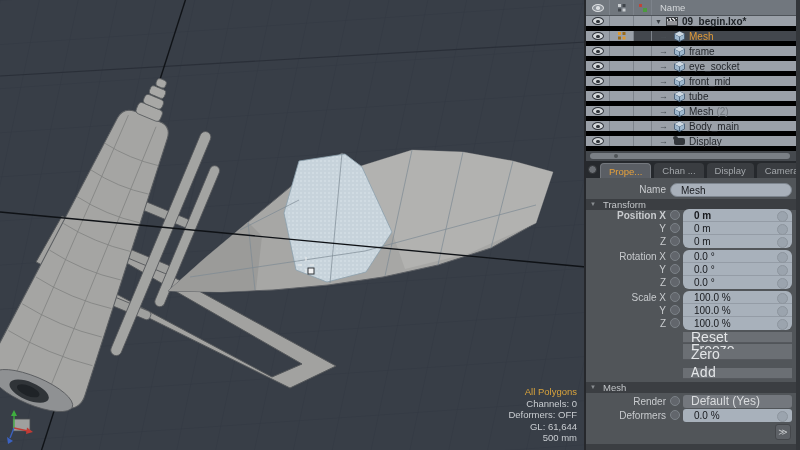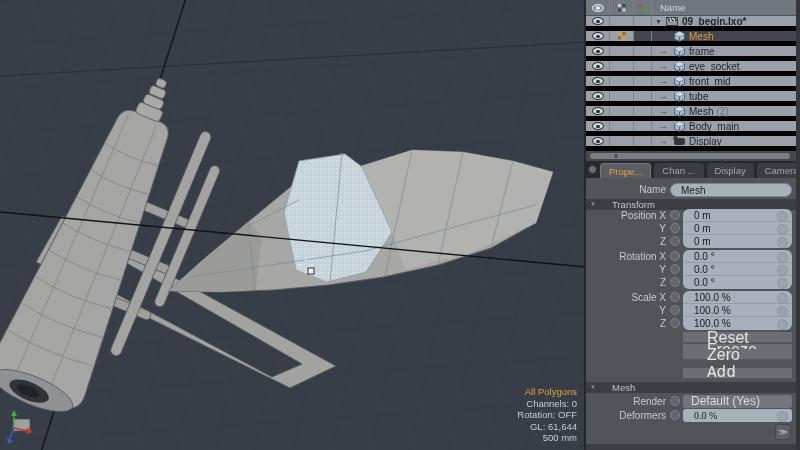--- a/index.html
+++ b/index.html
@@ -82,24 +82,24 @@
             color:#17191d; line-height:13px; padding-left:11px; }
   .pfield::after { content:''; position:absolute; right:4px; top:1.5px; width:9px; height:9px;
                    border-radius:50%; border:1px solid #8d959e; background:#9ba4ae; }
   .grp-top { border-radius:6px 6px 0 0; border-bottom:1px solid #949ca6; }
   .grp-mid { border-bottom:1px solid #949ca6; }
   .grp-bot { border-radius:0 0 6px 6px; }
   .prow { position:absolute; left:0; right:0; height:13px; }
   .name-field { position:absolute; left:84px; right:4px; height:14px; background:#a8b0ba; border-radius:7px;
                 border:1px solid #7d858e; font-size:10px; color:#17191d; line-height:13px; padding-left:10px; }
   .sechead { position:absolute; left:0; width:210px; height:11px; background:#3b3e42; color:#c3c6c9;
-             font-size:9.5px; line-height:11px; padding-left:26px; }
+             font-size:9.5px; line-height:11px; padding-left:17px; }
   .sechead .tri2 { position:absolute; left:4px; top:0; font-size:6px; color:#8a8e92; line-height:11px; }
   .abtn { position:absolute; left:97px; right:4px; height:11px; background:#6b6f74; color:#e3e5e7;
-          font-size:16px; line-height:11px; padding-left:24px; border-bottom:1px solid #55585d; }
+          font-size:14px; line-height:11px; padding-left:8px; border-bottom:1px solid #55585d; }
   .ppopup { position:absolute; left:97px; right:4px; height:13px; background:#73777d; border-radius:3px;
             color:#dadcde; font-size:12px; line-height:13px; padding-left:8px; }
   .more-btn { position:absolute; right:5px; top:246px; width:16px; height:16px; background:#5d6166;
               border:1px solid #44474b; border-radius:3px; color:#c6c9cc; text-align:center;
               line-height:14px; font-size:9px; }
   .bottom-strip { position:absolute; left:0; top:444px; width:210px; height:6px; background:#3b3e42; }
 </style>
 </head>
 <body>
 
@@ -191,21 +191,21 @@
         <line x1="14" y1="428" x2="28" y2="431" stroke="#c23b35" stroke-width="1.3"></line>
         <path d="M33,432 L27,427.5 L26,434 Z" fill="#c23b35"></path>
         <line x1="14" y1="428" x2="10" y2="438" stroke="#3b62c2" stroke-width="1.3"></line>
         <path d="M8,444 L7,437 L13,441 Z" fill="#3b62c2"></path>
       </g>
     </svg>
 
     <div class="vp-stats">
       <div class="mode">All Polygons</div>
       <div>Channels: 0</div>
-      <div>Rotation: OFF</div>
+      <div>Deformers: OFF</div>
       <div>GL: 61,644</div>
       <div>500 mm</div>
     </div>
   </div>
 
   <div class="vsplit"></div>
 
   <div class="panel">
 
     <div class="item-list">
@@ -398,21 +398,21 @@
       <div class="prow" style="top:5px;height:14px;">
         <div class="plabel" style="line-height:14px;">Name</div>
         <div class="name-field">Mesh</div>
       </div>
 
       <div class="sechead" style="top:21px;">
         <span class="tri2">▼</span>
         <span>Transform</span>
       </div>
 
-      <div class="prow" style="top:31px;">
+      <div class="prow" style="top:31px;font-weight:bold;">
           <div class="plabel">Position X</div>
           <div class="knob" style="top:1px;"></div>
           <div class="pfield grp-top">0 m</div>
         </div>
       <div class="prow" style="top:44px;">
           <div class="plabel">Y</div>
           <div class="knob" style="top:1px;"></div>
           <div class="pfield grp-mid">0 m</div>
         </div>
       <div class="prow" style="top:57px;">
@@ -464,21 +464,21 @@
       </div>
 
       <div class="prow" style="top:217px;">
           <div class="plabel">Render</div>
           <div class="knob" style="top:1px;"></div>
           <div class="ppopup">Default (Yes)</div>
         </div>
       <div class="prow" style="top:231px;">
           <div class="plabel">Deformers</div>
           <div class="knob" style="top:1px;"></div>
-          <div class="pfield" style="border-radius:3px;font-family:Liberation Serif, serif;">0.0 %</div>
+          <div class="pfield" style="border-radius:3px;">0.0 %</div>
         </div>
 
       <div class="more-btn">≫</div>
     </div>
 
     <div class="bottom-strip"></div>
     <div class="panel-edge"></div>
   </div>
 </div>
 

